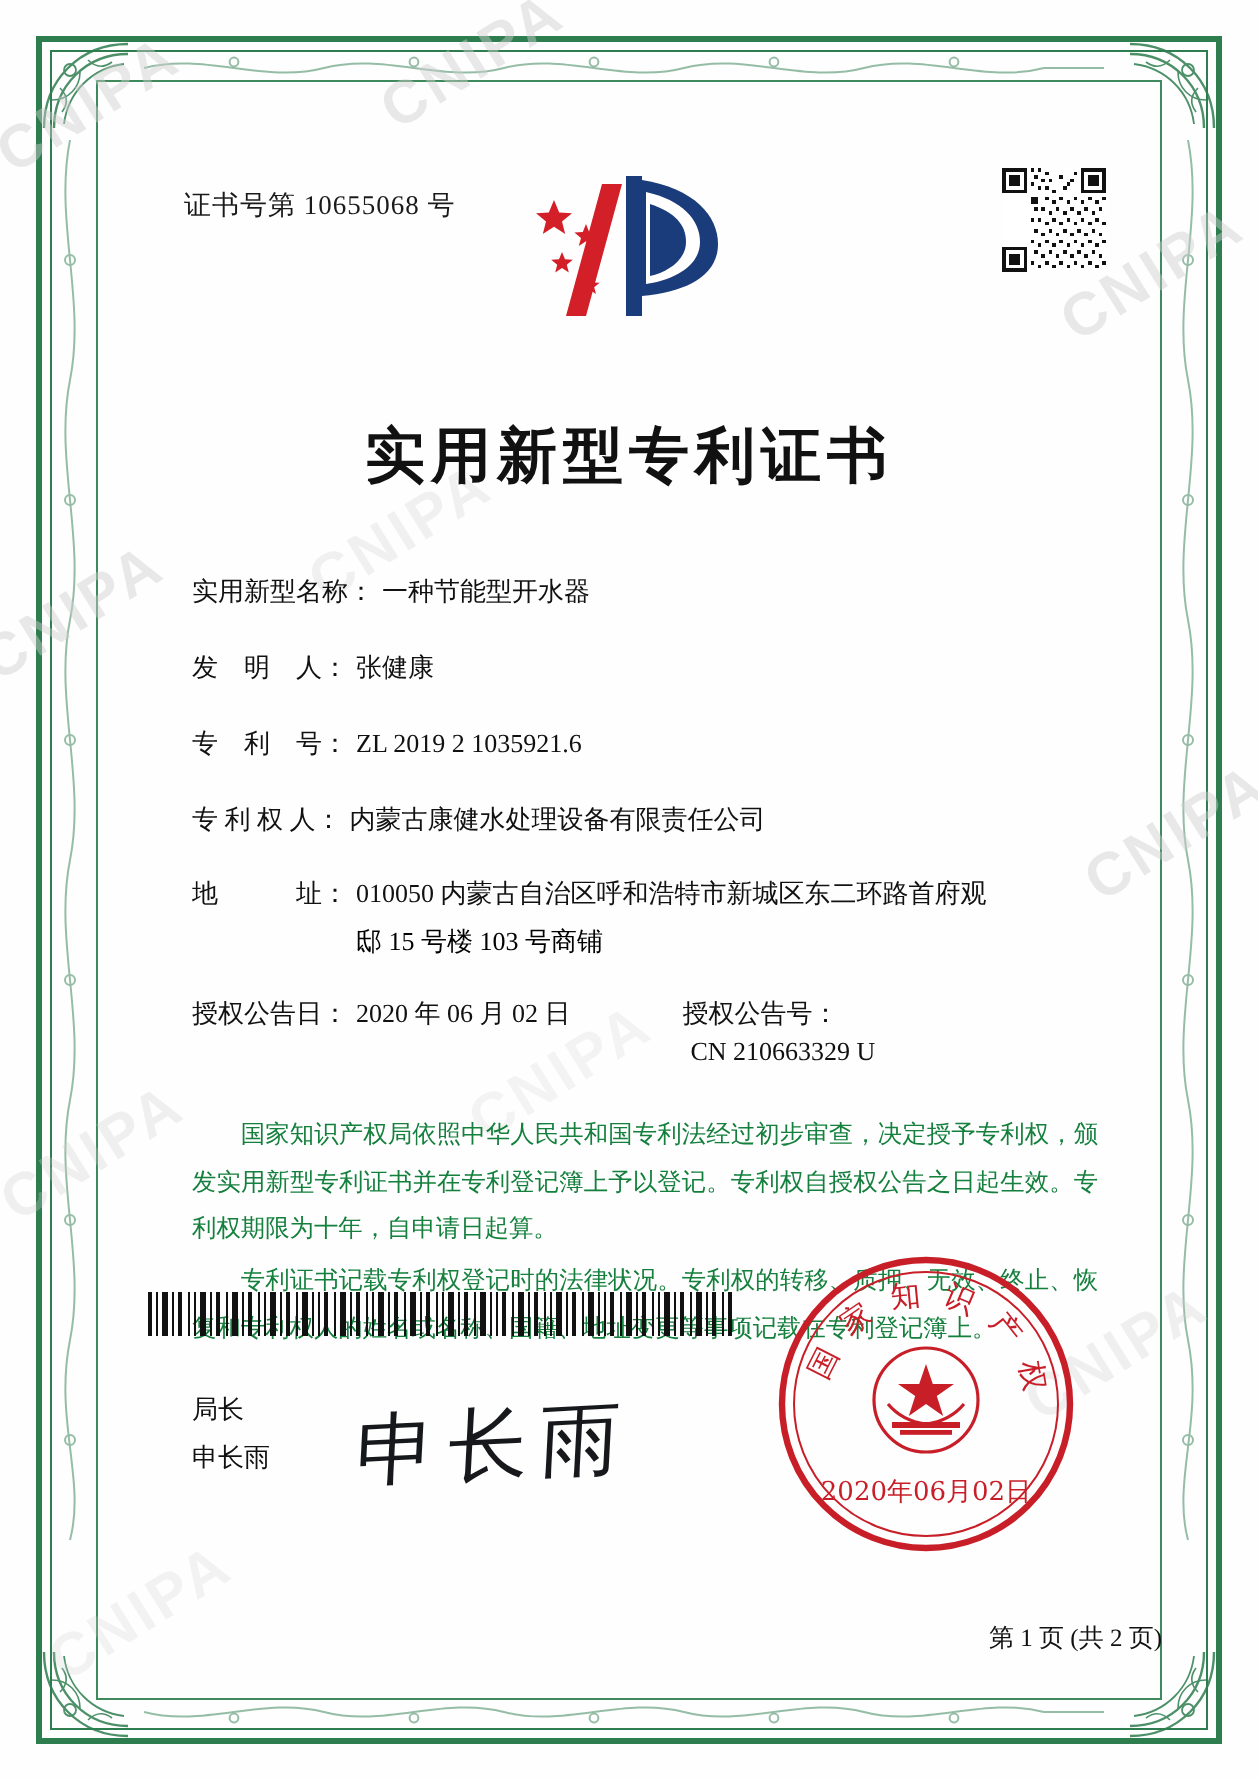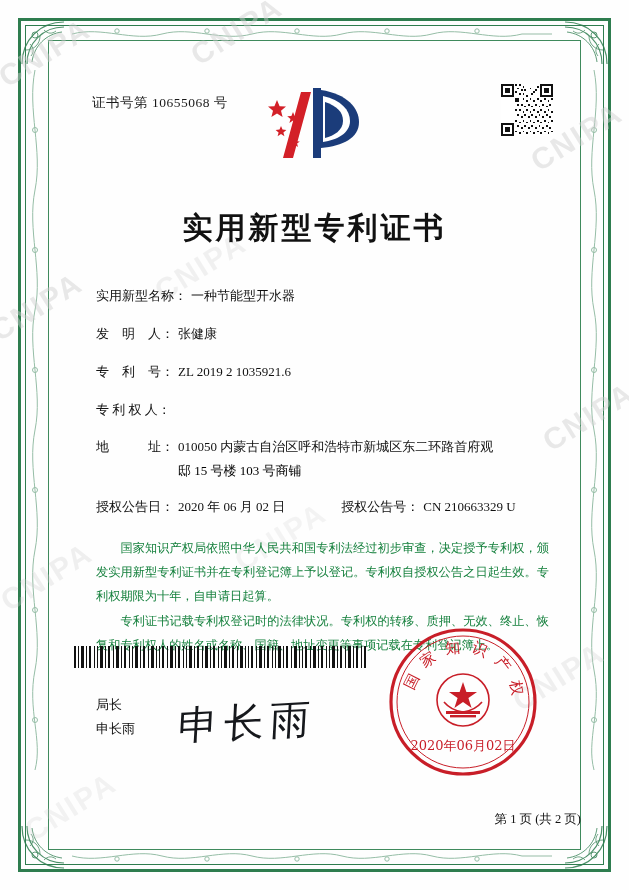--- a/index.html
+++ b/index.html
@@ -166,20 +166,21 @@
   }
   .value {
     margin-left: 4px;
   }
   .row.two-col {
     justify-content: flex-start;
   }
   .col2 {
     margin-left: 56px;
     display: flex;
+    flex-direction: column;
   }
   .addr-cont {
     padding-left: 104px;
     margin-top: -14px;
     margin-bottom: 18px;
     font-size: 13px;
   }
   .paras {
     margin-top: 20px;
     padding: 0 6px 0 22px;
@@ -495,20 +496,21 @@
       <div class="row">
         <span class="label">发　明　人：</span>
         <span class="value">张健康</span>
       </div>
       <div class="row">
         <span class="label">专　利　号：</span>
         <span class="value">ZL 2019 2 1035921.6</span>
       </div>
       <div class="row">
         <span class="label">专 利 权 人：</span>
+        <span class="value">内蒙古康健水处理设备有限责任公司</span>
       </div>
       <div class="row">
         <span class="label">地　　　址：</span>
         <span class="value">010050 内蒙古自治区呼和浩特市新城区东二环路首府观</span>
       </div>
     </div>
     <div class="addr-cont">邸 15 号楼 103 号商铺</div>
 
     <div class="fields" style="margin-top:0;">
       <div class="row two-col">

